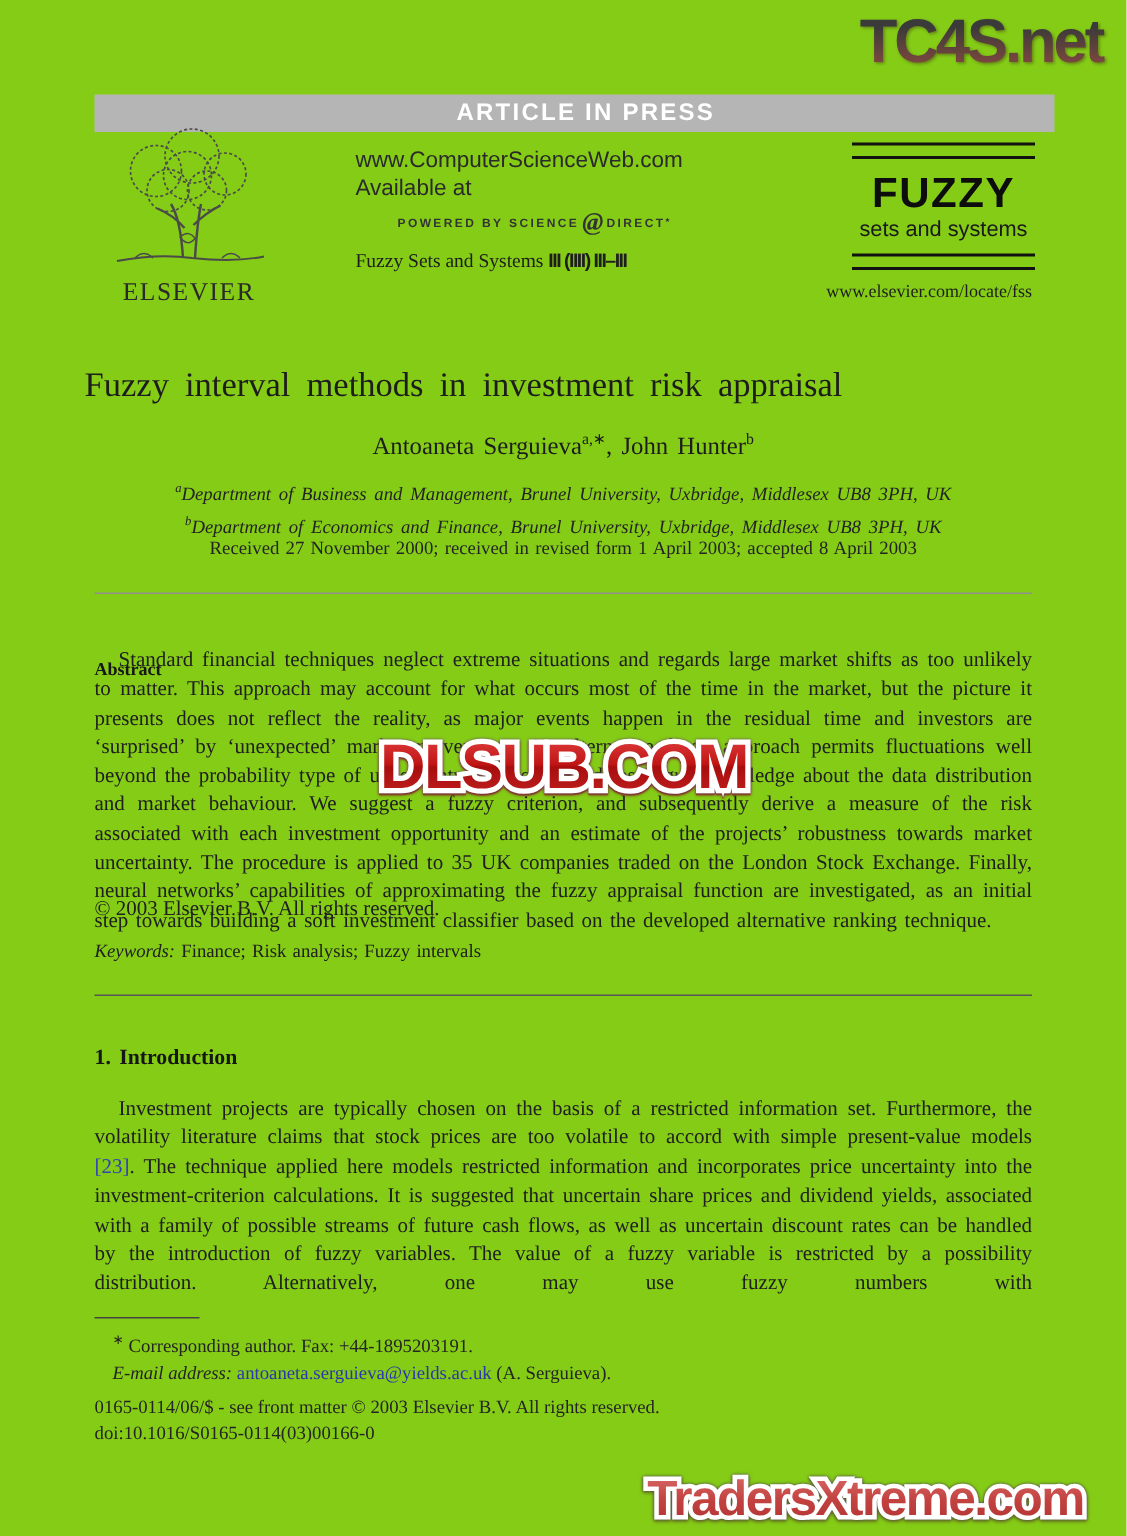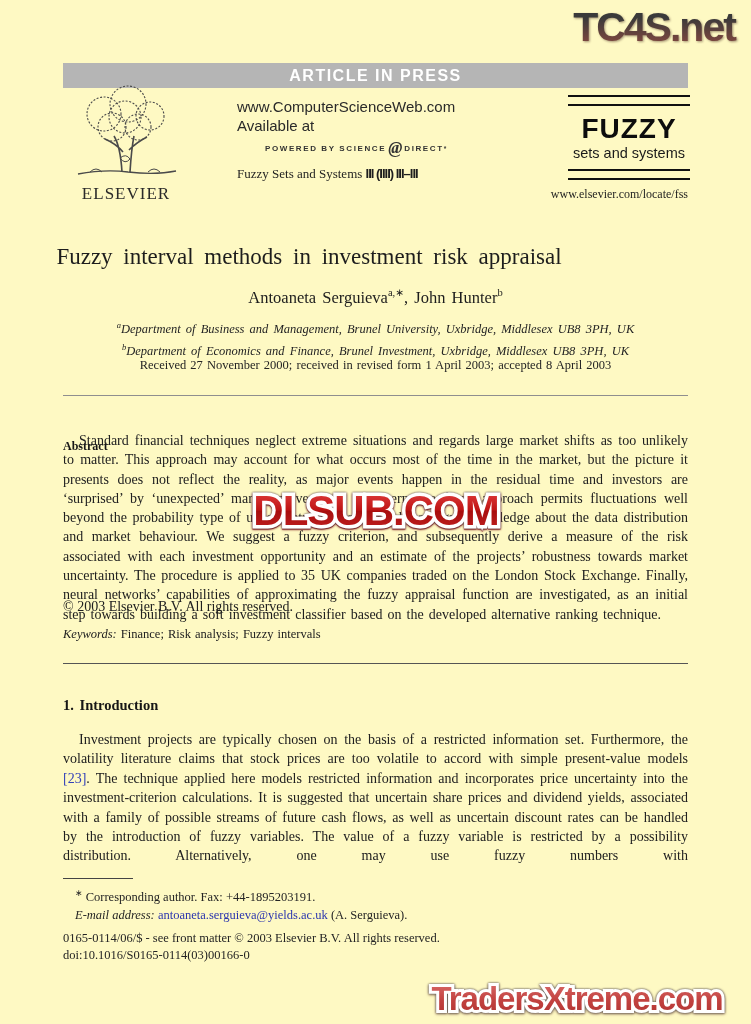--- a/index.html
+++ b/index.html
@@ -1,20 +1,20 @@
 <!DOCTYPE html>
 <html lang="en"><head>
 <meta charset="utf-8">
 <style>
   html,body{margin:0;padding:0;background:#ffffff;}
-  #page{position:relative;width:751px;height:1024px;background:#fef9c3;overflow:hidden;
+  #page{position:relative;width:751px;height:1024px;background:#84cc16;overflow:hidden;
         font-family:"Liberation Serif",serif;color:#222;}
   
   .banner{position:absolute;left:63px;top:63px;width:625px;height:25px;background:#b5b5b5;
-          display:flex;align-items:center;justify-content:center;}
+          display:flex;align-items:center;justify-content:center;padding-left:15px;}
   .banner span{font-family:"Liberation Sans",sans-serif;font-weight:bold;font-size:16px;
                letter-spacing:1.5px;color:#ffffff;}
   
   .tree-block{position:absolute;left:63px;top:84px;width:126px;text-align:center;}
   .elsevier-name{font-family:"Liberation Serif",serif;font-size:17px;letter-spacing:1px;color:#2a2a2a;margin-top:2px;}
   .center-col{position:absolute;left:237px;top:97px;width:250px;}
   .avail{font-family:"Liberation Sans",sans-serif;font-size:15px;color:#2a2a2a;line-height:19px;}
   .powered{margin-top:3px;padding-left:28px;font-family:"Liberation Sans",sans-serif;
            font-size:8px;font-weight:bold;letter-spacing:1.6px;color:#333;display:flex;align-items:center;}
   .at-glyph{font-family:"Liberation Serif",serif;font-size:17px;font-weight:bold;font-style:italic;
@@ -135,21 +135,21 @@
   <div class="locate">www.elsevier.com/locate/fss</div>
 
   <h1 class="title" style="font-weight:normal;margin:0;">Fuzzy interval methods in investment risk appraisal</h1>
 
   <div class="byline">
     <span>Antoaneta Serguieva</span><sup>a,∗</sup><span>, </span><span>John Hunter</span><sup>b</sup>
   </div>
 
   <div class="affils">
     <div><sup>a</sup><span>Department of Business and Management, Brunel University, Uxbridge, Middlesex UB8 3PH, UK</span></div>
-    <div><sup>b</sup><span>Department of Economics and Finance, Brunel Investment, Uxbridge, Middlesex UB8 3PH, UK</span></div>
+    <div><sup>b</sup><span>Department of Economics and Finance, Brunel University, Uxbridge, Middlesex UB8 3PH, UK</span></div>
   </div>
 
   <div class="received">Received 27 November 2000; received in revised form 1 April 2003; accepted 8 April 2003</div>
 
   <div class="rule1"></div>
 
   <div class="abs-head">Abstract</div>
   <p class="abs-body" style="margin:0;"><span class="indent"></span><span>Standard financial techniques neglect extreme situations and regards large market shifts as too unlikely to matter. This approach may account for what occurs most of the time in the market, but the picture it presents does not reflect the reality, as major events happen in the residual time and investors are ‘surprised’ by ‘unexpected’ market movements. An alternative fuzzy approach permits fluctuations well beyond the probability type of uncertainty and accommodates vague knowledge about the data distribution and market behaviour. We suggest a fuzzy criterion, and subsequently derive a measure of the risk associated with each investment opportunity and an estimate of the projects’ robustness towards market uncertainty. The procedure is applied to 35 UK companies traded on the London Stock Exchange. Finally, neural networks’ capabilities of approximating the fuzzy appraisal function are investigated, as an initial step towards building a soft investment classifier based on the developed alternative ranking technique.</span></p>
   <div class="copyright">© 2003 Elsevier B.V. All rights reserved.</div>
   <div class="keywords">

